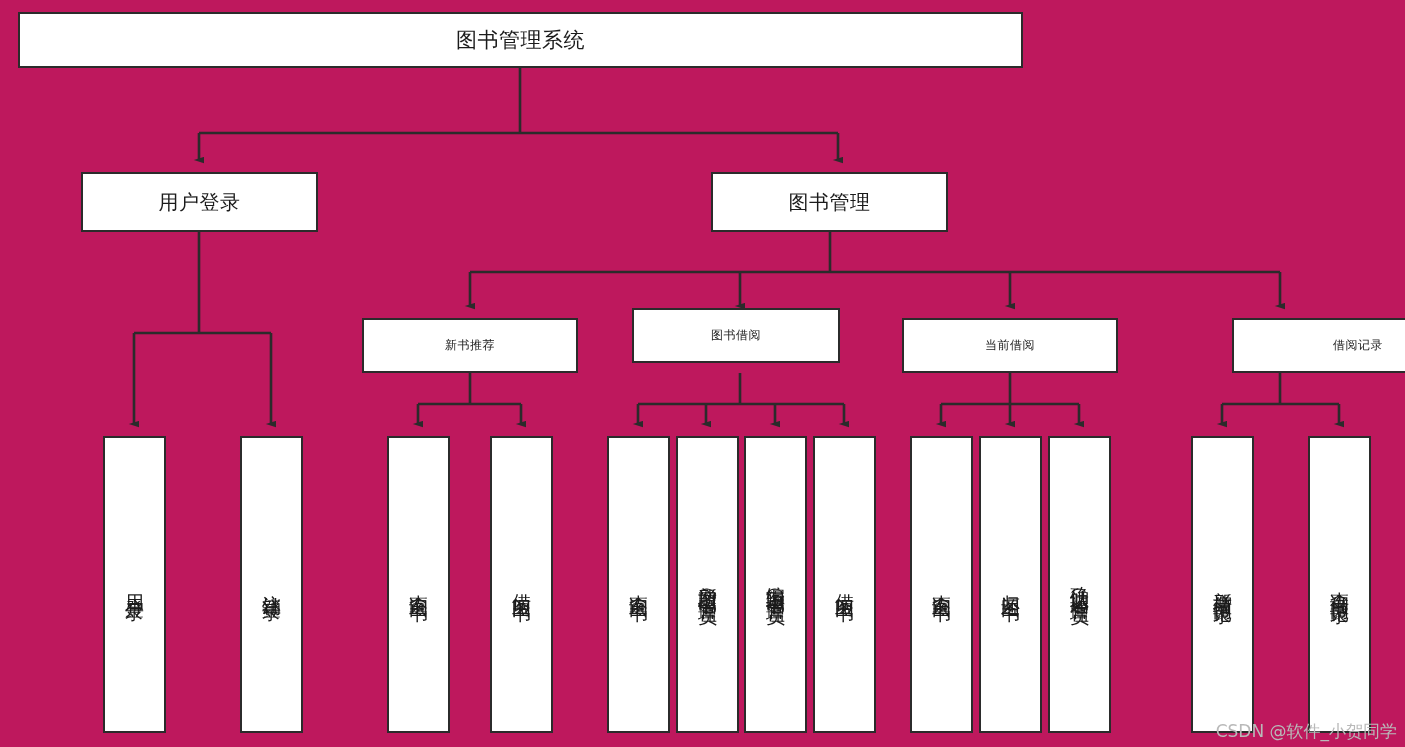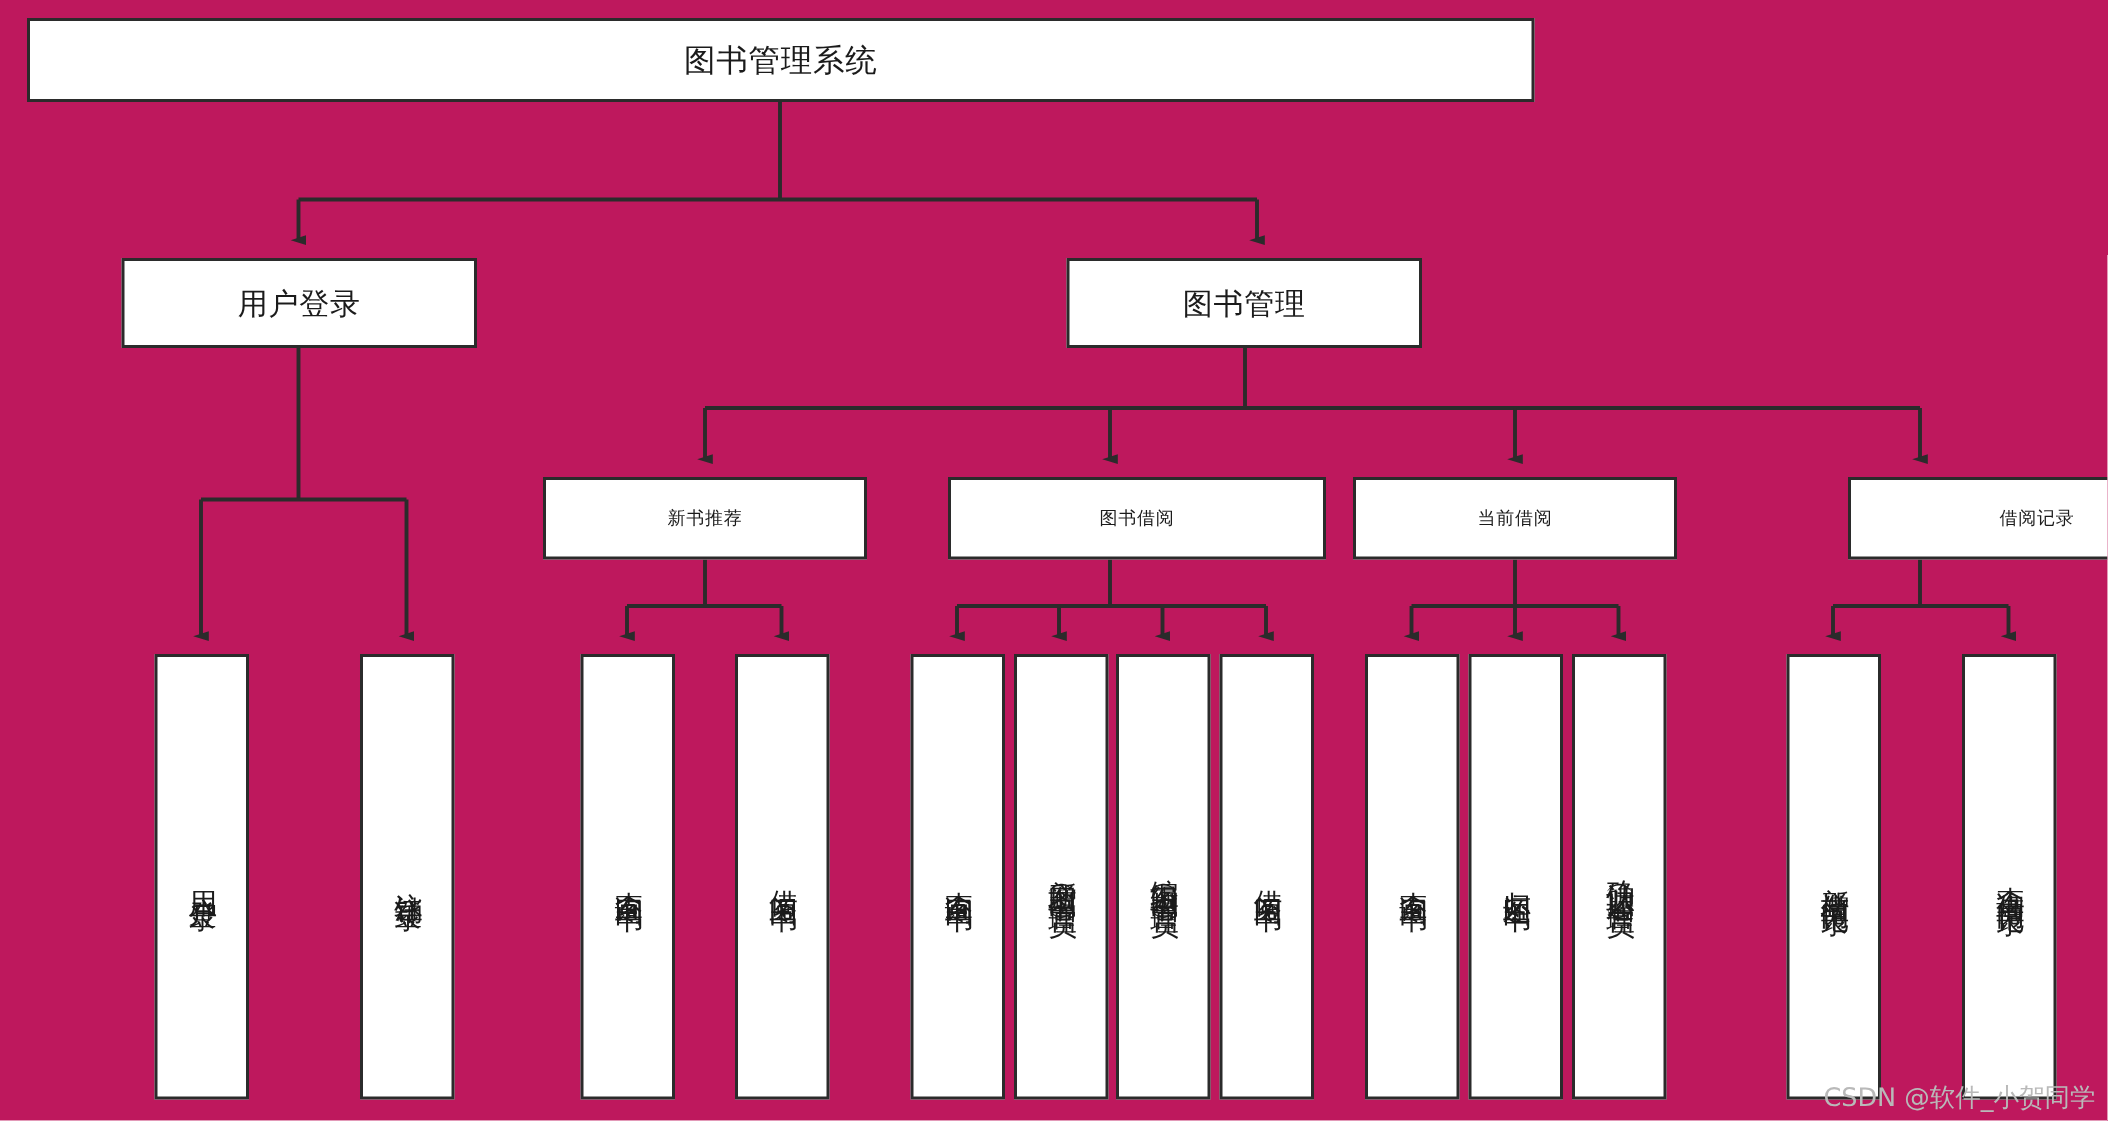--- a/index.html
+++ b/index.html
@@ -130,21 +130,21 @@
   <div class="node node-l2" style="left:81px; top:172px; width:237px; height:60px;">
     <span class="node-label">用户登录</span>
   </div>
   <div class="node node-l2" style="left:711px; top:172px; width:237px; height:60px;">
     <span class="node-label">图书管理</span>
   </div>
 
   <div class="node node-l3" style="left:362px; top:318px; width:216px; height:55px;">
     <span class="node-label">新书推荐</span>
   </div>
-  <div class="node node-l3" style="left:632px; top:318px; width:252px; height:55px;justify-content:center;">
+  <div class="node node-l3" style="left:632px; top:308px; width:208px; height:55px;justify-content:center;">
     <span class="node-label">图书借阅</span>
   </div>
   <div class="node node-l3" style="left:902px; top:318px; width:216px; height:55px;">
     <span class="node-label">当前借阅</span>
   </div>
   <div class="node node-l3" style="left:1232px; top:318px; width:252px; height:55px;">
     <span class="node-label">借阅记录</span>
   </div>
 
   <div class="node node-leaf" style="left:103px; top:436px; width:63px; height:297px;">

